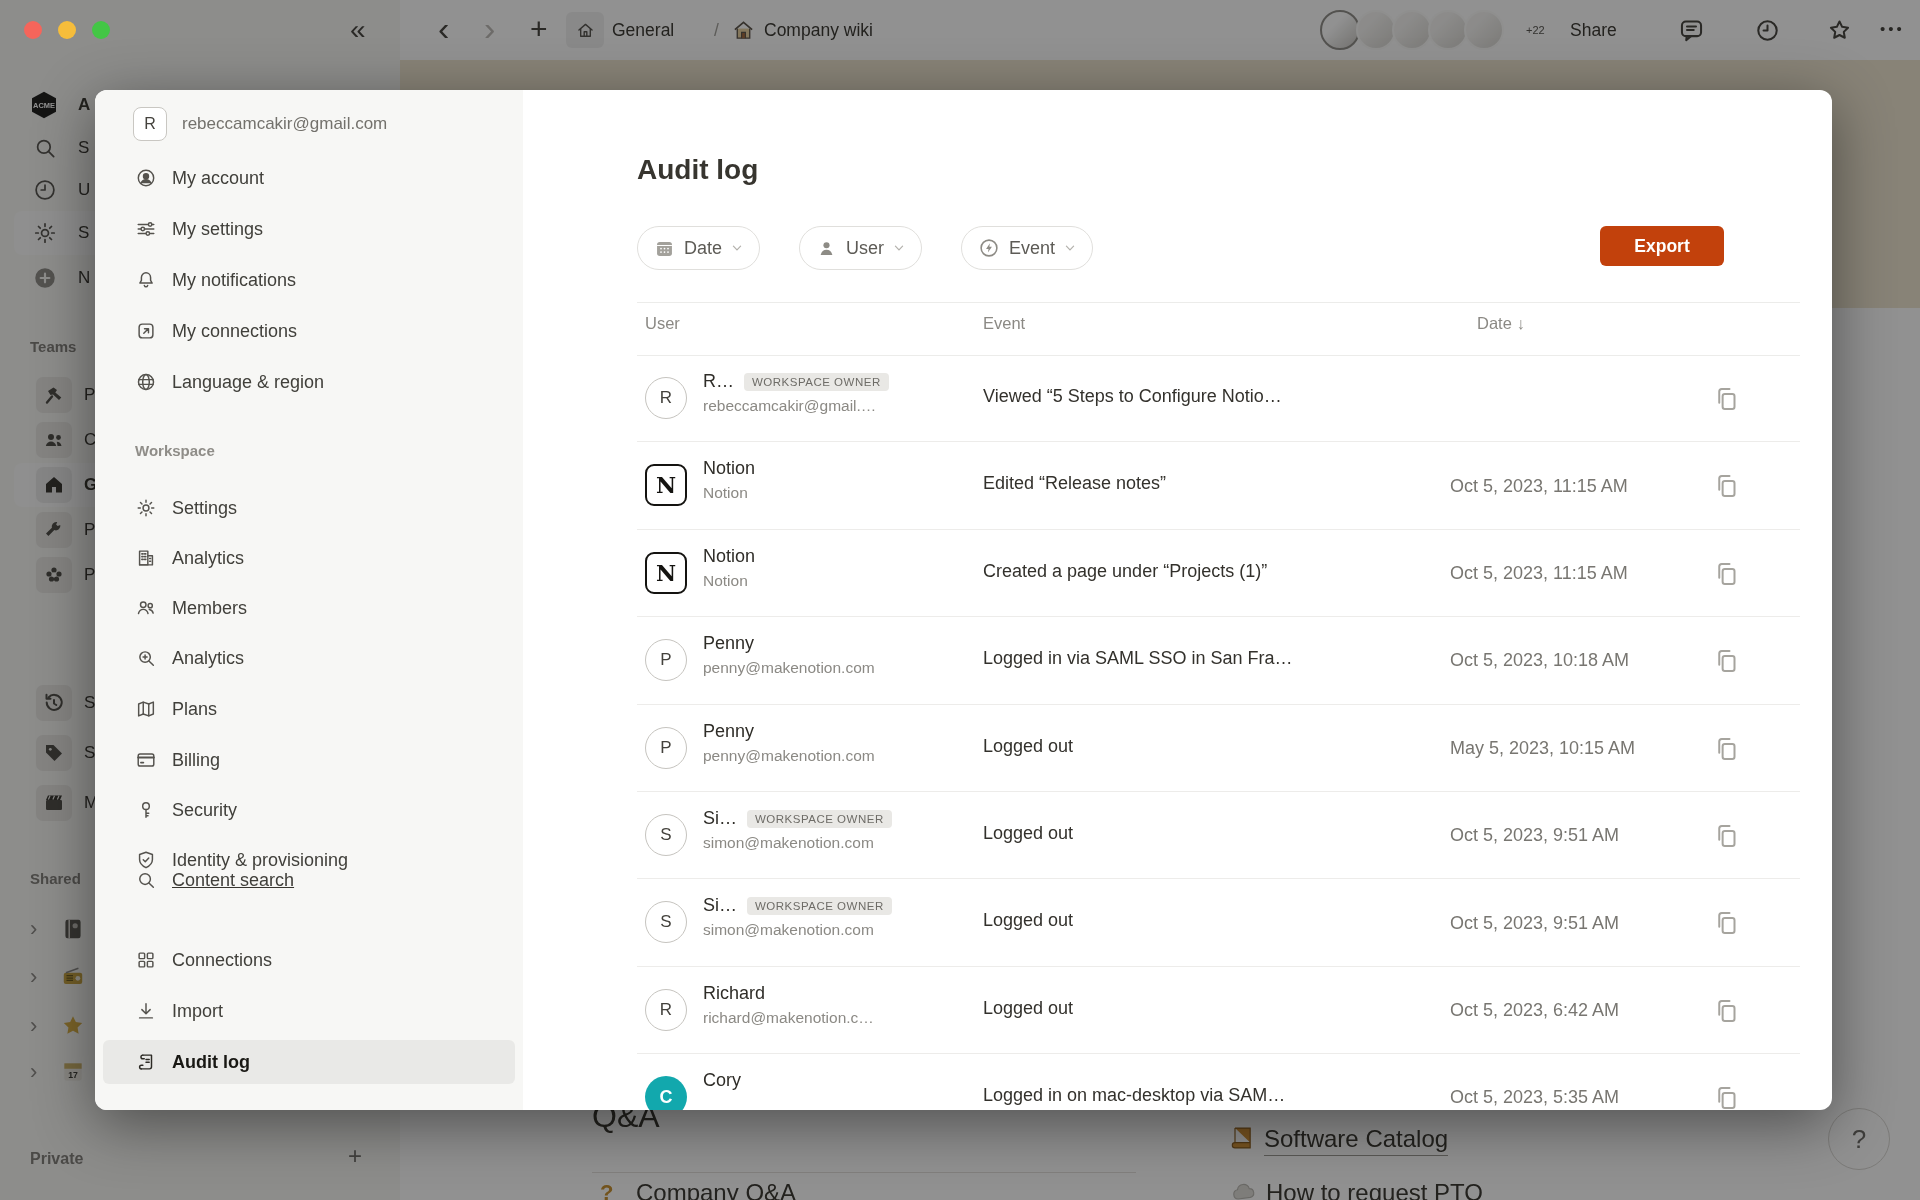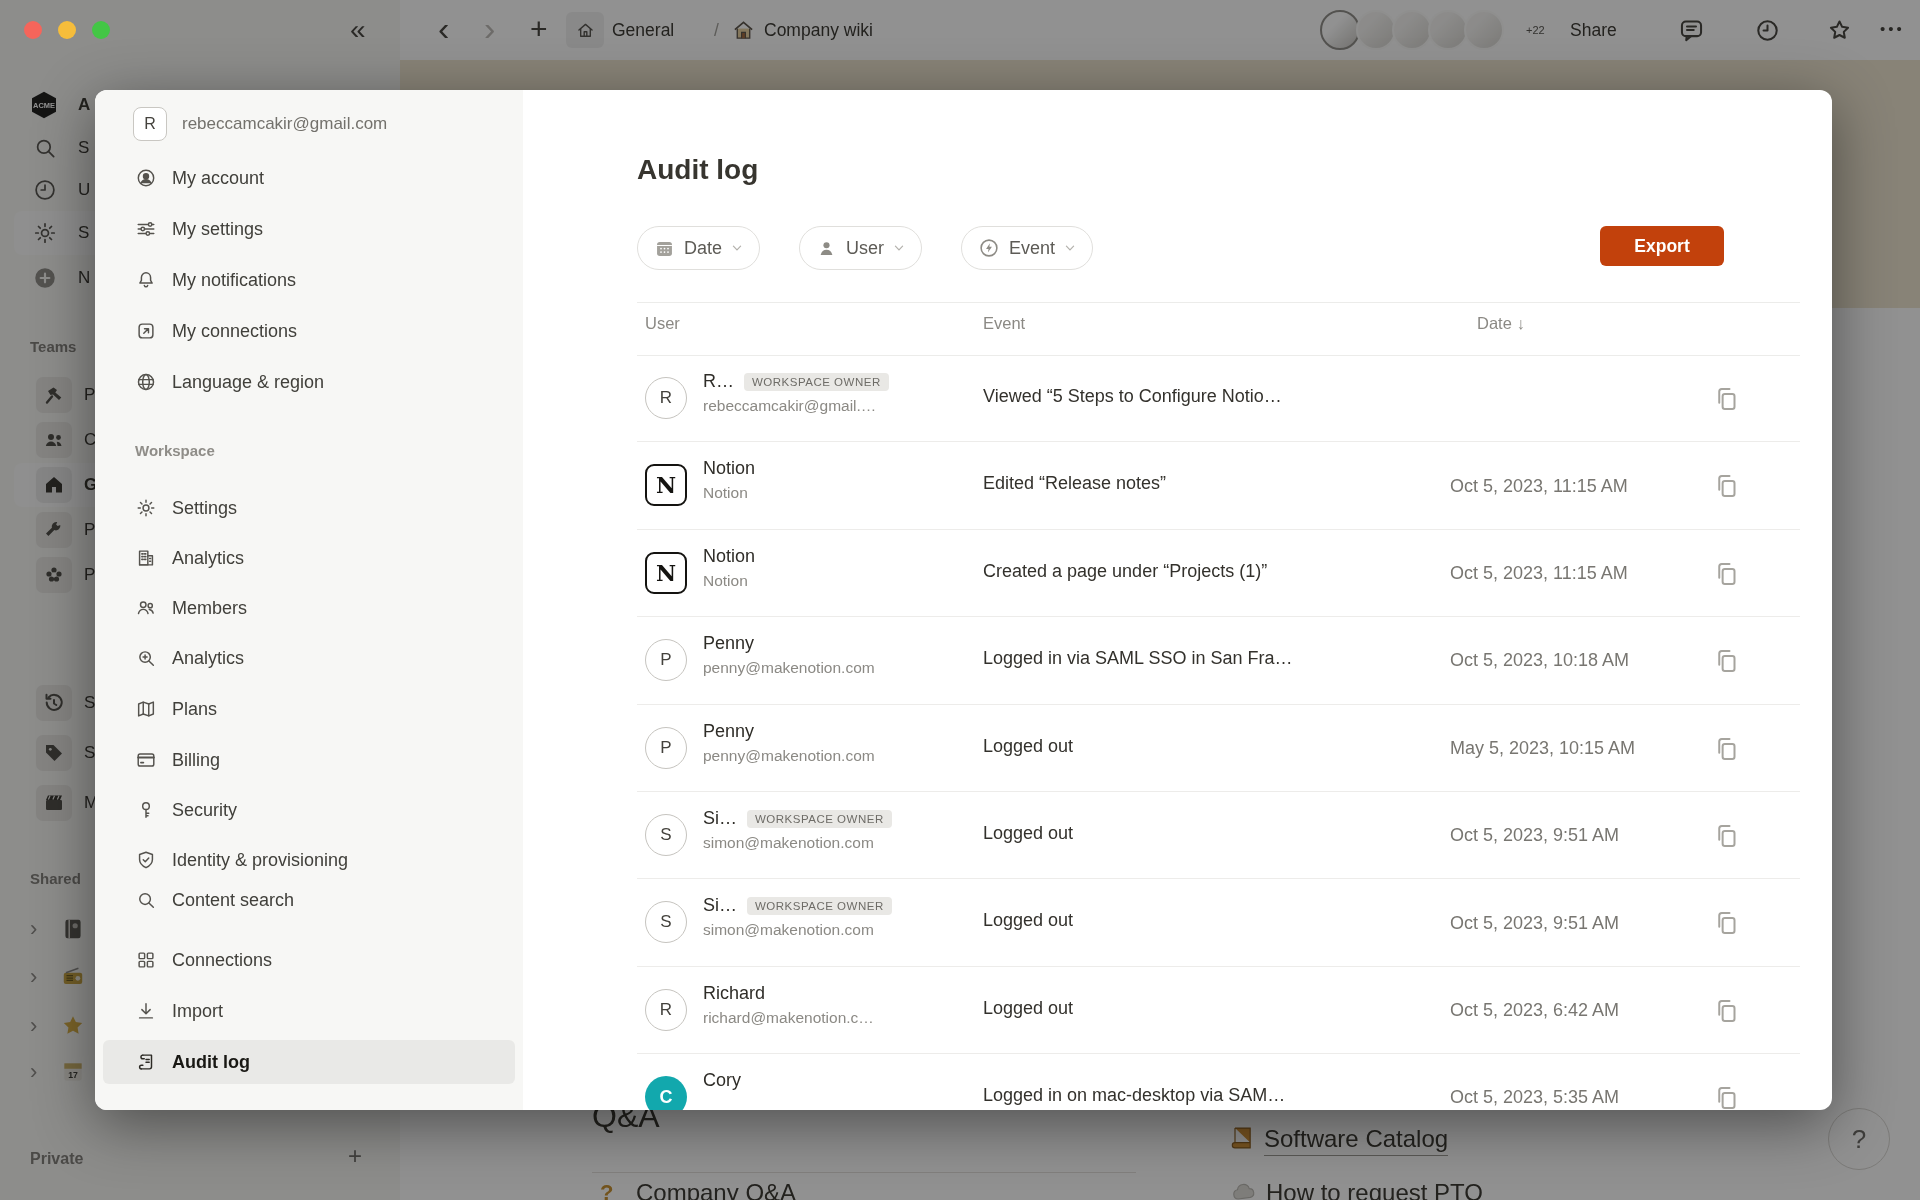--- a/index.html
+++ b/index.html
@@ -434,21 +434,21 @@
           </svg>
         <span class="lbl">Security</span>
       </div>
       <div class="nav-item" style="top:748px;">
         <svg class="ico" width="22" height="22" viewBox="0 0 24 24">
             <path d="M12 3.5l7 2.5v5.5c0 4.2-2.8 6.9-7 8.9-4.2-2-7-4.7-7-8.9V6z"></path>
             <path d="M9 11.8l2.2 2.2 3.8-4.2"></path>
           </svg>
         <span class="lbl">Identity &amp; provisioning</span>
       </div>
-      <div class="nav-item" style="top:788px;">
+      <div class="nav-item" style="top:768px;text-decoration:underline;">
         <svg class="ico" width="22" height="22" viewBox="0 0 24 24">
             <circle cx="11" cy="11" r="5.8"></circle>
             <path d="M15.2 15.2L20 20"></path>
           </svg>
         <span class="lbl">Content search</span>
       </div>
       <div class="nav-item" style="top:848px;">
         <svg class="ico" width="22" height="22" viewBox="0 0 24 24">
             <rect x="4.5" y="4.5" width="6" height="6" rx="1"></rect>
             <rect x="13.5" y="4.5" width="6" height="6" rx="1"></rect>

